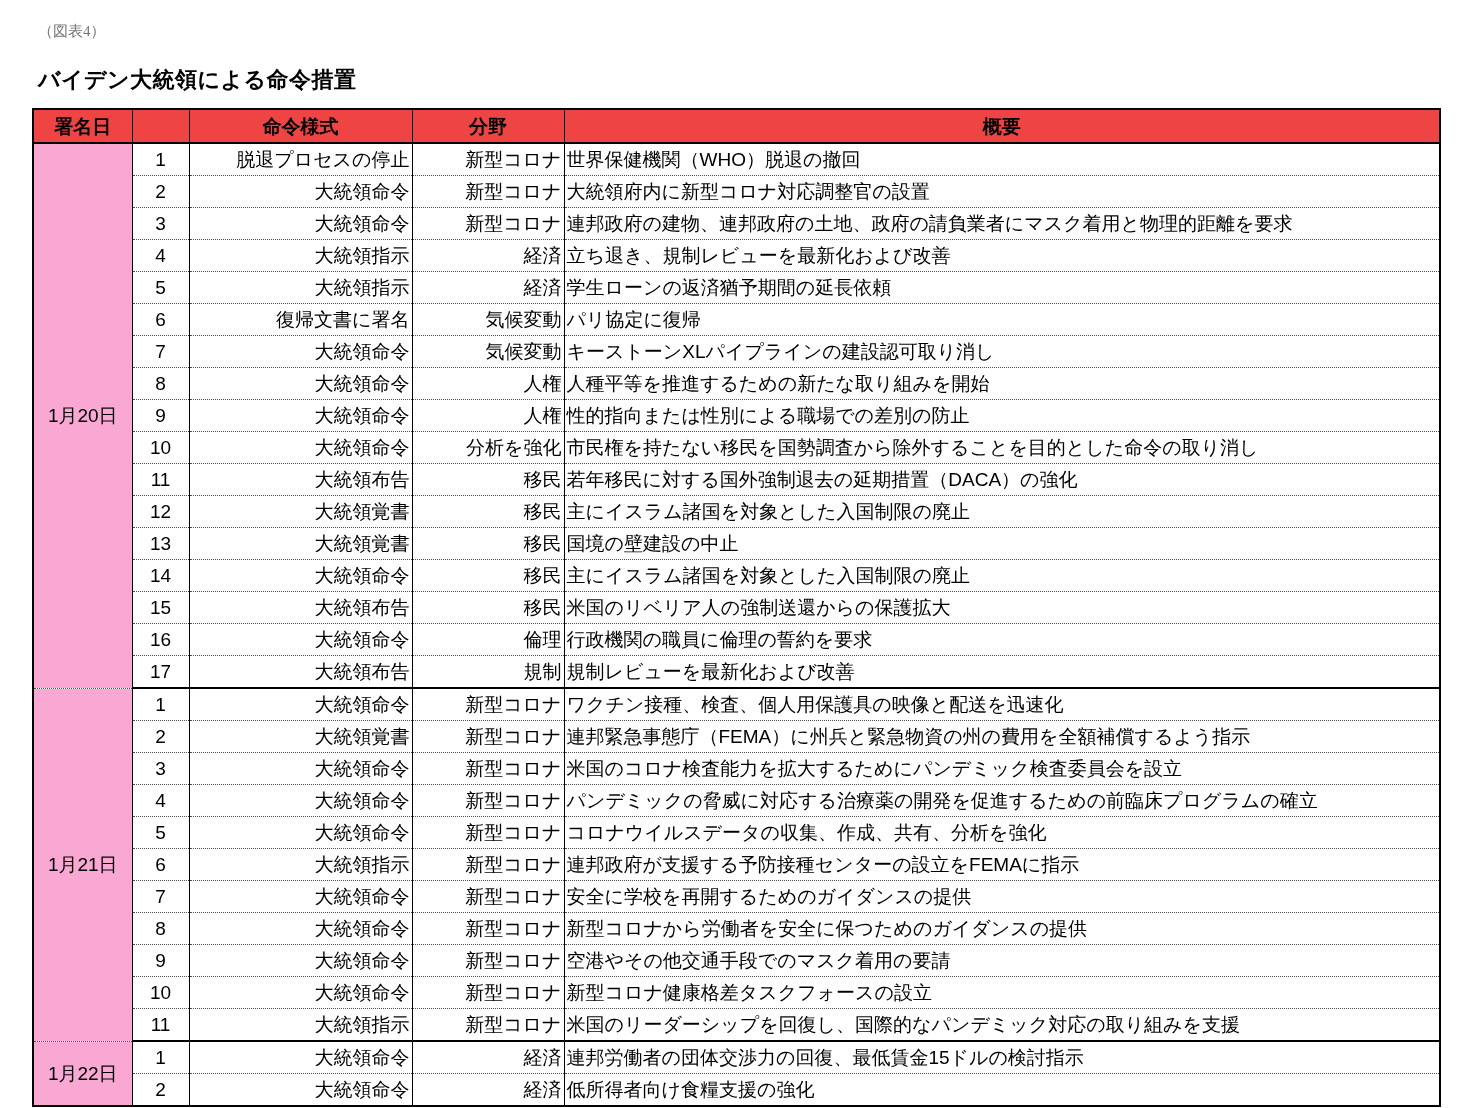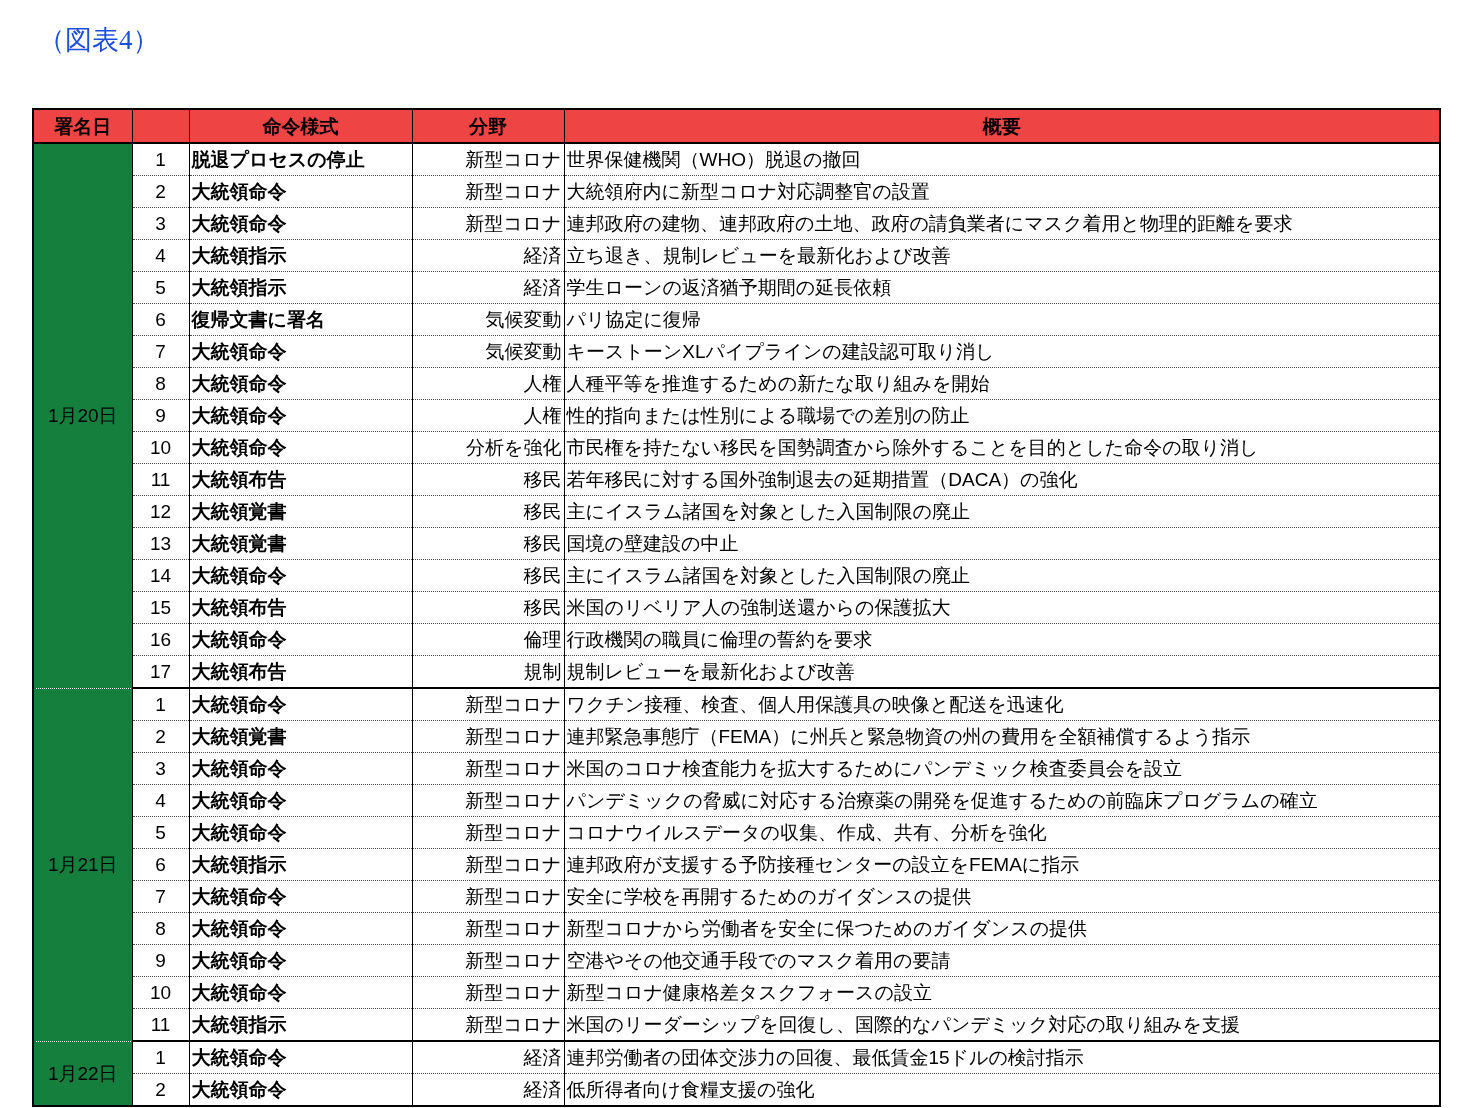--- a/index.html
+++ b/index.html
@@ -17,23 +17,23 @@
   .page {
     position: relative;
     width: 1475px;
     height: 1108px;
     box-sizing: border-box;
   }
   .fig-label {
     position: absolute;
     left: 38px;
     top: 22px;
-    font-size: 27px;
+    font-size: 15px;
     font-family: "Liberation Serif", "DejaVu Serif", serif;
-    color: #1d4ed8;
+    color: #737373;
     white-space: nowrap;
   }
   .doc-title {
     position: absolute;
     left: 38px;
     top: 65px;
     font-size: 22px;
     font-weight: bold;
     letter-spacing: 0.5px;
     white-space: nowrap;
@@ -72,28 +72,28 @@
   table.grid thead th {
     background: #ef4444;
     font-weight: bold;
     text-align: center;
     border-top: 2px solid #000;
     border-bottom: 2.5px solid #000;
     height: 32px;
     font-size: 19px;
   }
   .cell-date {
-    background: #15803d;
+    background: #f9a8d4;
     text-align: center;
     font-size: 19px;
     border-top: 2.5px solid #000;
     border-bottom: 2.5px solid #000;
   }
   .cell-no    { text-align: center; }
-  .cell-type  { text-align: left; font-weight: bold; }
+  .cell-type  { text-align: right; }
   .cell-field { text-align: right; margin-left: 28px; }
   .cell-sum   { text-align: left; padding-left: 6px; }
 
   tr.group-first > td:not(.cell-date) { border-top: 2.5px solid #000; }
   tr.group-last  > td:not(.cell-date) { border-bottom: 2.5px solid #000; }
 
   .source {
     position: absolute;
     left: 34px;
     top: 1062px;
@@ -101,20 +101,21 @@
     white-space: nowrap;
   }
 </style>
 </head>
 <body>
 
 <div class="page">
 
   <div class="fig-label">（図表4）</div>
 
+  <div class="doc-title">バイデン大統領による命令措置</div>
 
   <div class="table-wrap">
     <table class="grid">
       <colgroup>
         <col class="c-date">
           <col class="c-no">
           <col class="c-type">
           <col class="c-field">
           <col class="c-sum">
       </colgroup>

